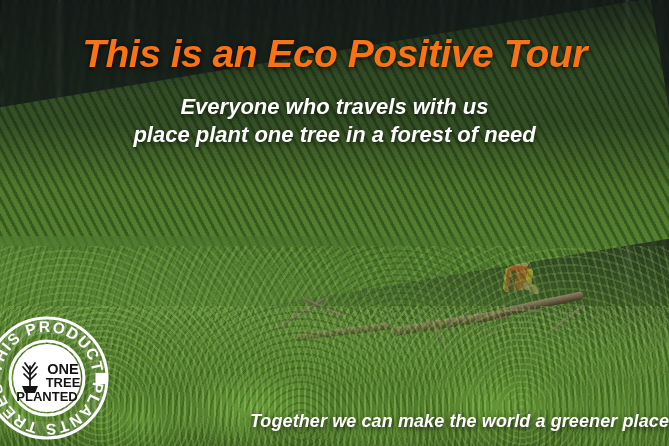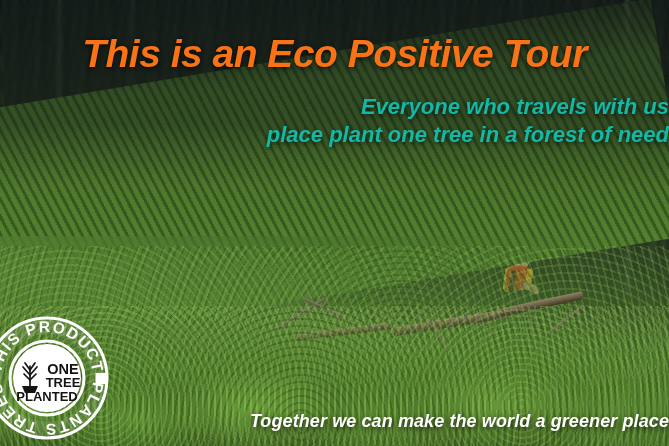--- a/index.html
+++ b/index.html
@@ -163,22 +163,22 @@
     font-size: 39px;
     font-weight: 700;
     font-style: italic;
     letter-spacing: -0.5px;
     color: #f97316;
     text-shadow: 0 2px 5px rgba(0,0,0,.55), 0 0 2px rgba(0,0,0,.4);
     white-space: nowrap;
   }
   .subhead {
     position:absolute; left:0; right:0; top:93px;
-    text-align:right;
-    color:#14b8a6;
+    text-align:center;
+    color:#ffffff;
     font-size: 22px;
     font-weight:700;
     font-style: italic;
     line-height: 28px;
     text-shadow: 0 2px 5px rgba(0,0,0,.6);
   }
   .subhead .l2 { display:block; }
   .tagline {
     position:absolute; left:0; right:0; bottom:14px;
     text-align:right;

